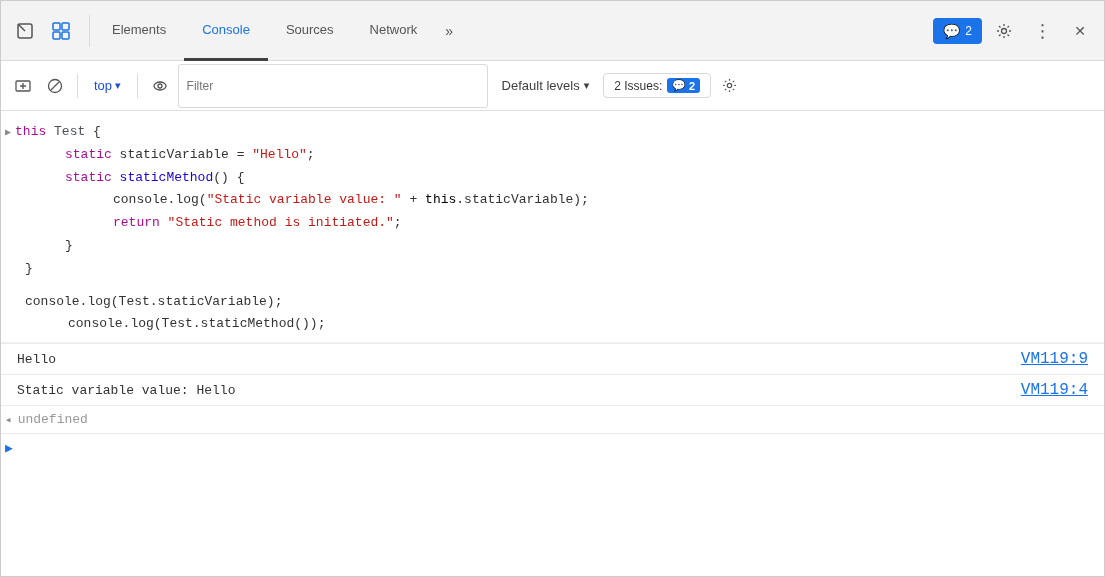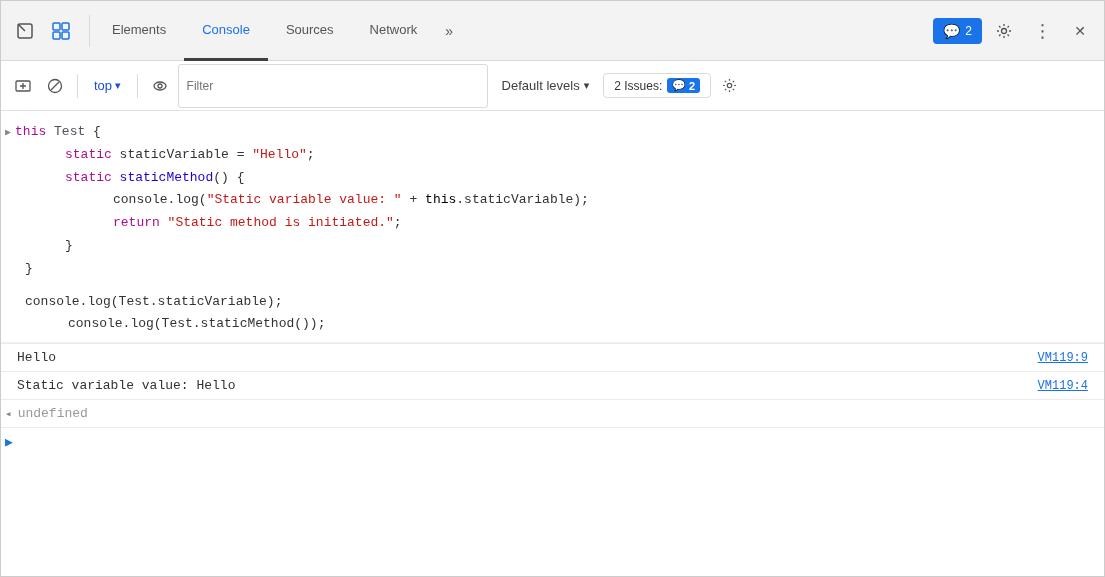--- a/index.html
+++ b/index.html
@@ -226,21 +226,21 @@
       border-top: 1px solid #ebebeb;
       font-family: "Courier New", Courier, monospace;
       font-size: 13px;
       color: #333;
       gap: 30px;
     }
     .output-row .location {
       color: #1a73e8;
       text-decoration: underline;
       cursor: pointer;
-      font-size: 12px;
+      font-size: 16px;
       white-space: nowrap;
     }
 
     
     .undefined-row {
       display: flex;
       align-items: center;
       padding: 6px 4px 6px 4px;
       border-top: 1px solid #ebebeb;
       font-family: "Courier New", Courier, monospace;

